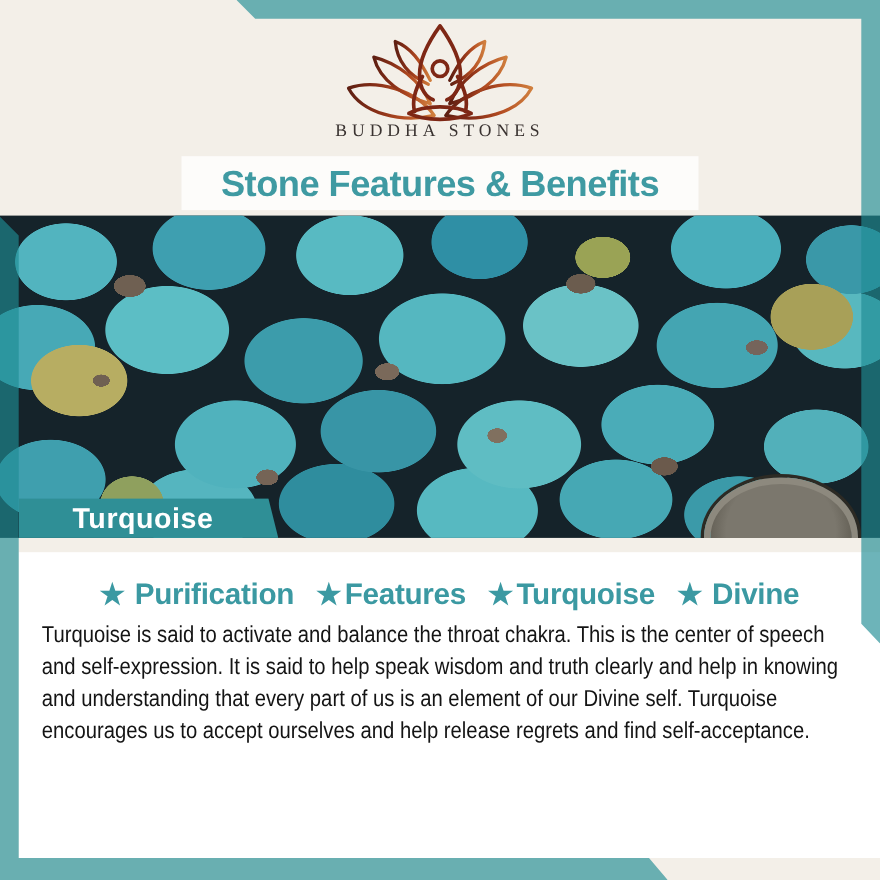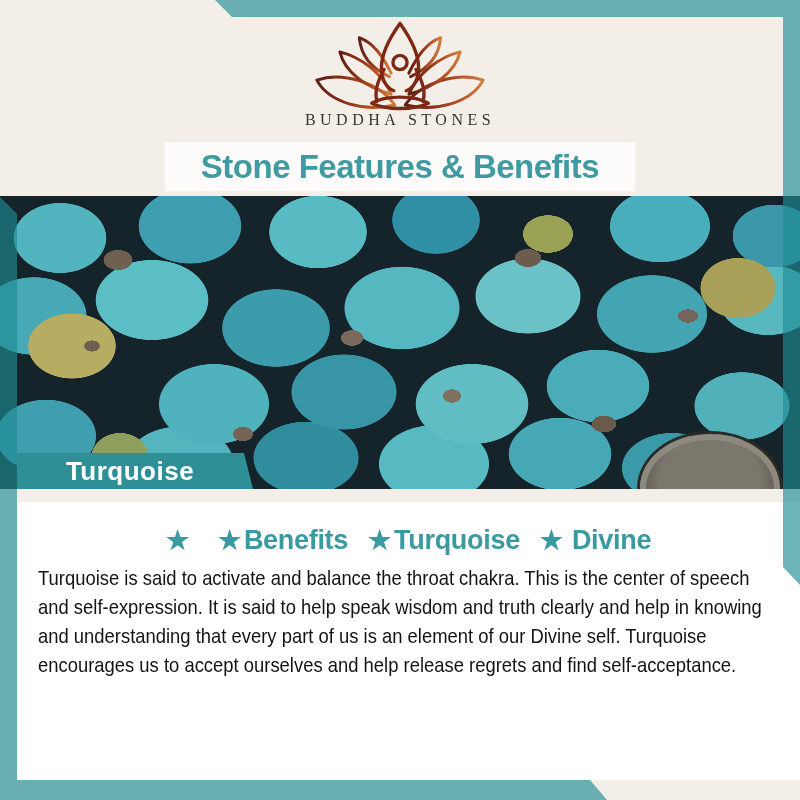--- a/index.html
+++ b/index.html
@@ -145,24 +145,25 @@
   </div>
 
   <div class="ribbon">
     <div class="ribbon-label">Turquoise</div>
   </div>
 
   <div class="content-box">
     <div class="features-row">
       <div class="feature-item">
         <span class="star">★</span>
+        <span>Purification</span>
       </div>
       <div class="feature-item">
         <span class="star">★</span>
-        <span>Benefits</span>
+        <span>Features</span>
       </div>
       <div class="feature-item">
         <span class="star">★</span>
         <span>Turquoise</span>
       </div>
       <div class="feature-item">
         <span class="star">★</span>
         <span>Divine</span>
       </div>
     </div>

